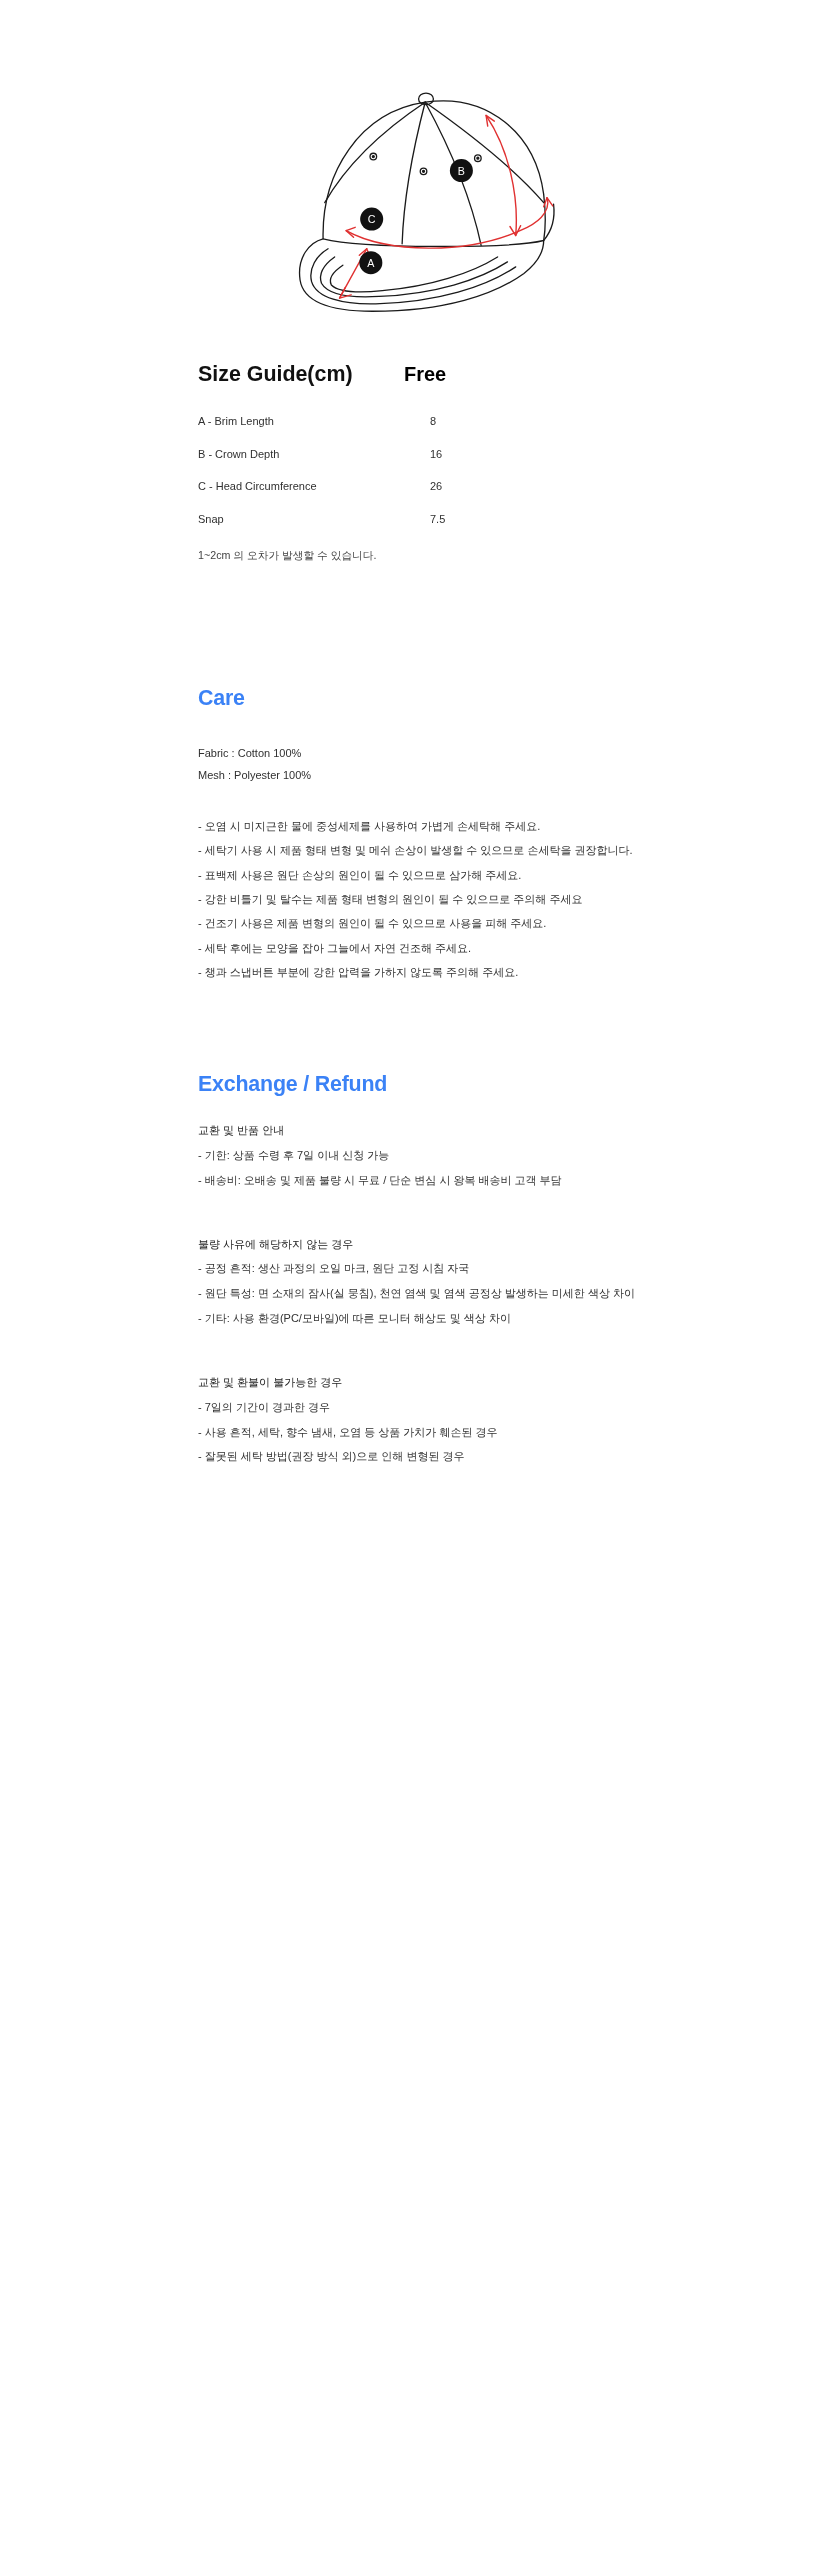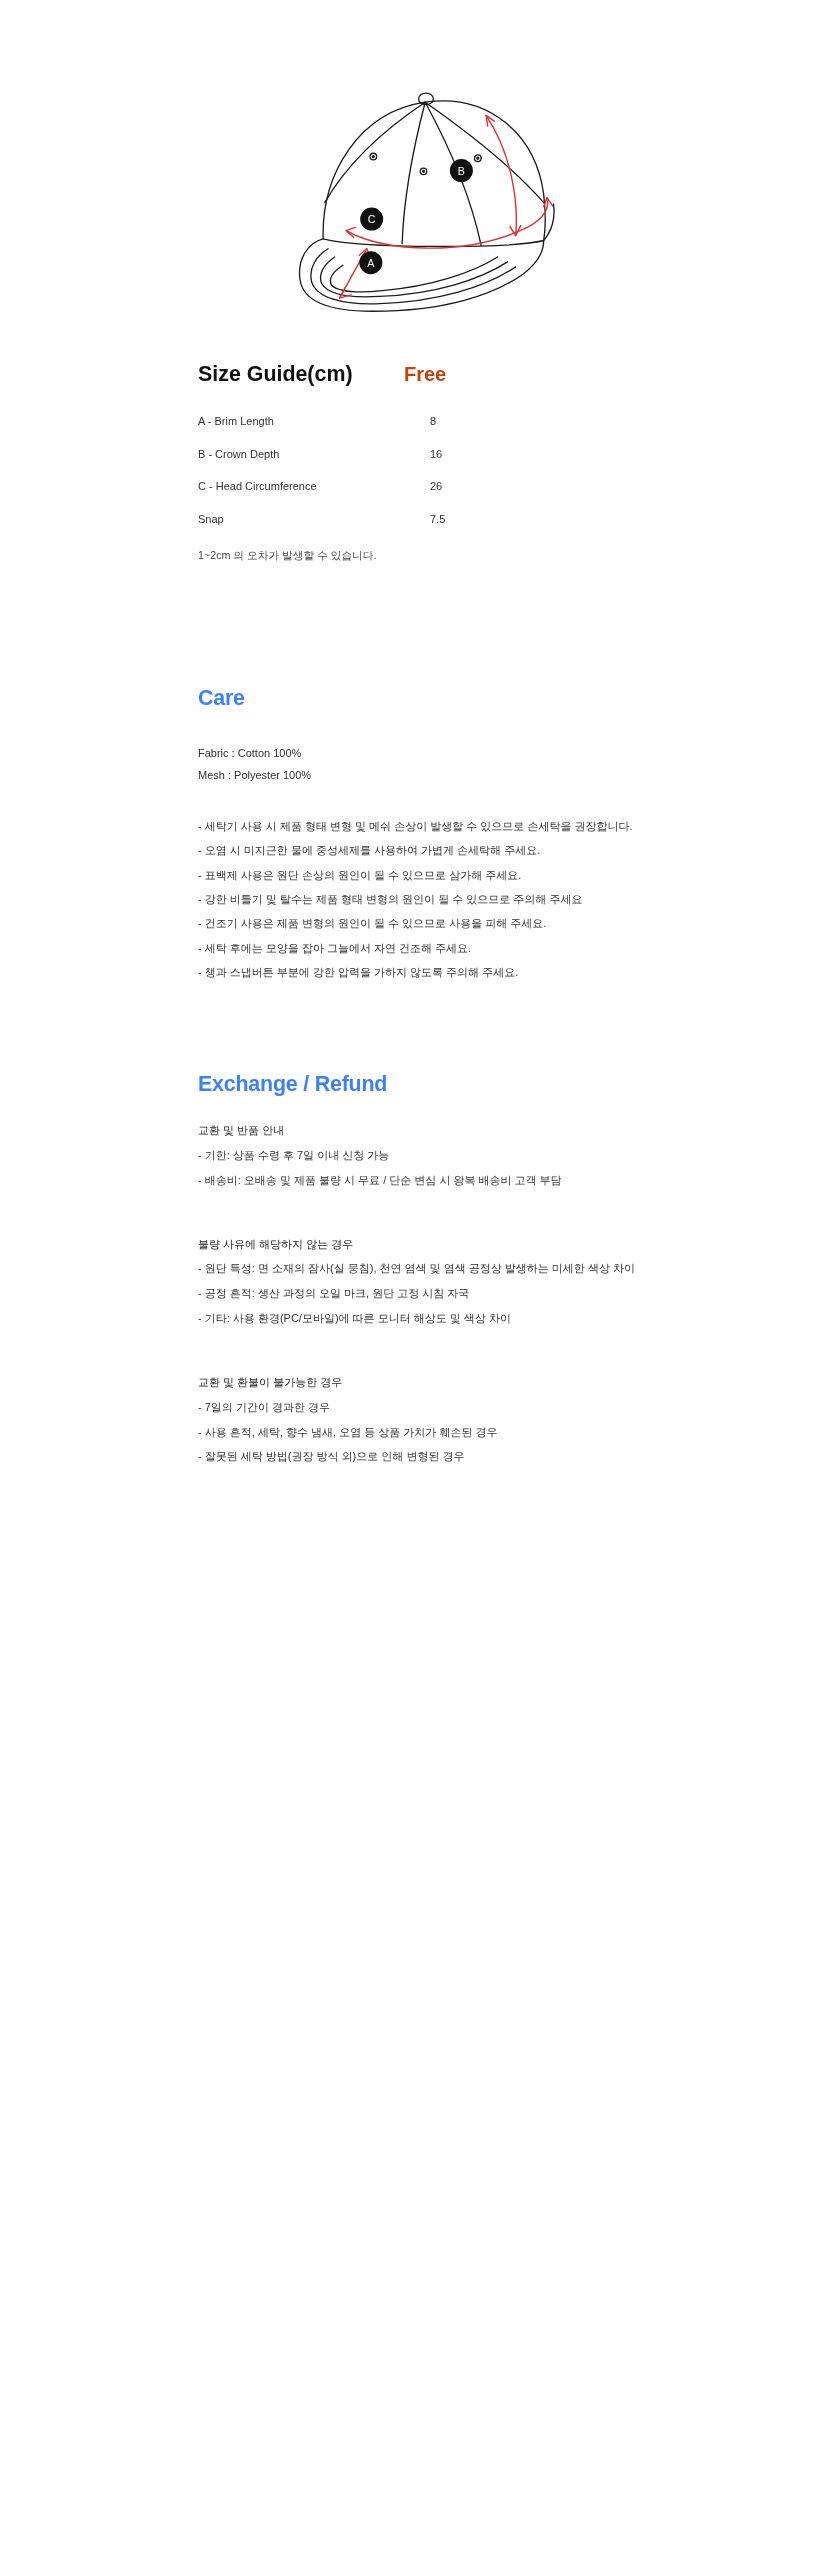--- a/index.html
+++ b/index.html
@@ -56,21 +56,21 @@
   }
   .size-header .size-title {
     flex: 0 0 206px;
     font-size: 21.4px;
     font-weight: bold;
     color: #111111;
   }
   .size-header .size-col {
     font-size: 20px;
     font-weight: bold;
-    color: #c2410c;
+    color: #000000;
   }
 
   .size-rows {
     margin-top: 28px;
   }
   .size-row {
     display: flex;
     align-items: baseline;
     margin-bottom: 20.6px;
     font-size: 11px;
@@ -206,22 +206,22 @@
 
   <div class="content care-block">
     <div class="section-title">Care</div>
 
     <div class="care-materials">
       <div>Fabric : Cotton 100%</div>
       <div>Mesh : Polyester 100%</div>
     </div>
 
     <div class="care-list">
+      <div>- 오염 시 미지근한 물에 중성세제를 사용하여 가볍게 손세탁해 주세요.</div>
       <div>- 세탁기 사용 시 제품 형태 변형 및 메쉬 손상이 발생할 수 있으므로 손세탁을 권장합니다.</div>
-      <div>- 오염 시 미지근한 물에 중성세제를 사용하여 가볍게 손세탁해 주세요.</div>
       <div>- 표백제 사용은 원단 손상의 원인이 될 수 있으므로 삼가해 주세요.</div>
       <div>- 강한 비틀기 및 탈수는 제품 형태 변형의 원인이 될 수 있으므로 주의해 주세요</div>
       <div>- 건조기 사용은 제품 변형의 원인이 될 수 있으므로 사용을 피해 주세요.</div>
       <div>- 세탁 후에는 모양을 잡아 그늘에서 자연 건조해 주세요.</div>
       <div>- 챙과 스냅버튼 부분에 강한 압력을 가하지 않도록 주의해 주세요.</div>
     </div>
   </div>
 
   <div class="content exchange-block">
     <div class="section-title">Exchange / Refund</div>
@@ -229,22 +229,22 @@
     <div class="ex-group">
       <div class="ex-head">교환 및 반품 안내</div>
       <div>- 기한: 상품 수령 후 7일 이내 신청 가능</div>
       <div>- 배송비: 오배송 및 제품 불량 시 무료 / 단순 변심 시 왕복 배송비 고객 부담</div>
     </div>
 
     <div class="ex-gap"></div>
 
     <div class="ex-group">
       <div class="ex-head">불량 사유에 해당하지 않는 경우</div>
+      <div>- 공정 흔적: 생산 과정의 오일 마크, 원단 고정 시침 자국</div>
       <div>- 원단 특성: 면 소재의 잠사(실 뭉침), 천연 염색 및 염색 공정상 발생하는 미세한 색상 차이</div>
-      <div>- 공정 흔적: 생산 과정의 오일 마크, 원단 고정 시침 자국</div>
       <div>- 기타: 사용 환경(PC/모바일)에 따른 모니터 해상도 및 색상 차이</div>
     </div>
 
     <div class="ex-gap"></div>
 
     <div class="ex-group">
       <div class="ex-head">교환 및 환불이 불가능한 경우</div>
       <div>- 7일의 기간이 경과한 경우</div>
       <div>- 사용 흔적, 세탁, 향수 냄새, 오염 등 상품 가치가 훼손된 경우</div>
       <div>- 잘못된 세탁 방법(권장 방식 외)으로 인해 변형된 경우</div>

